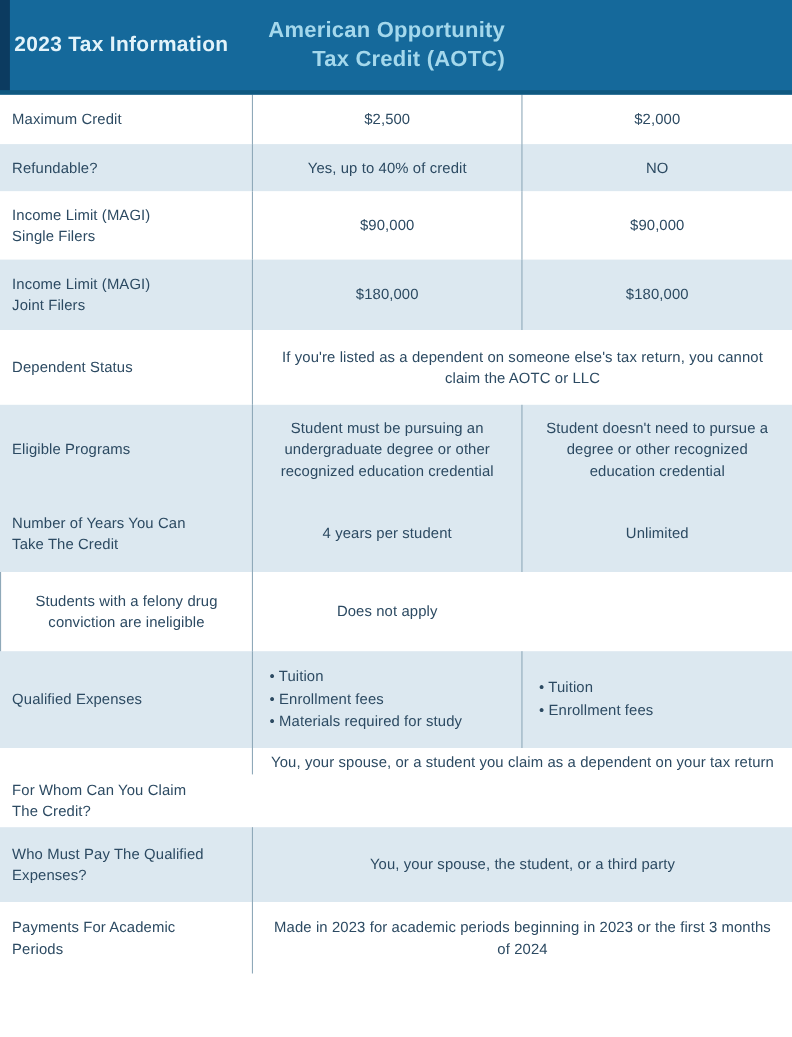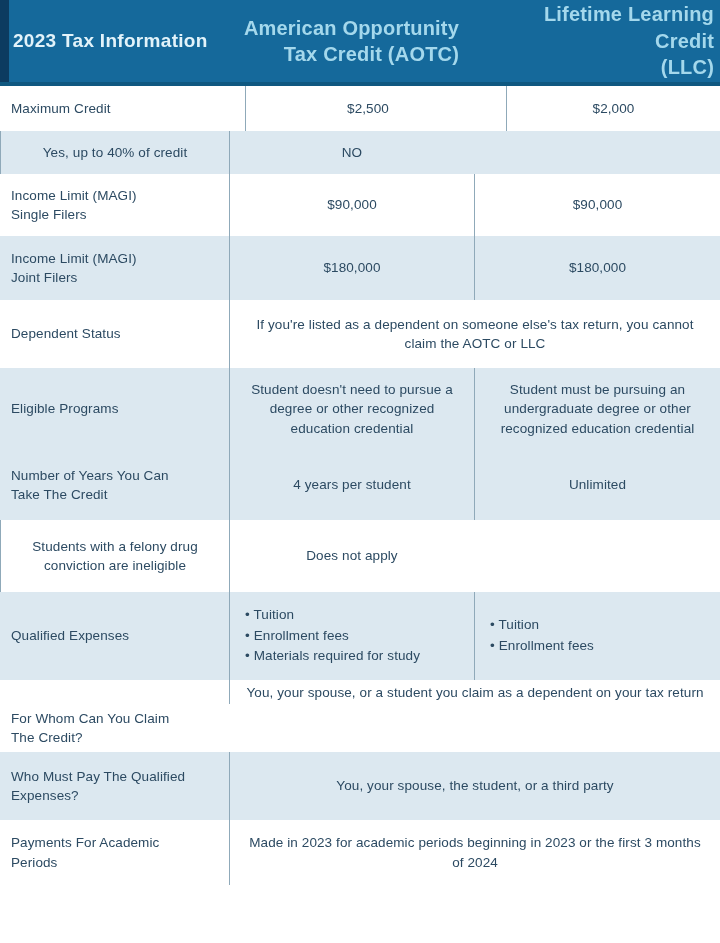--- a/index.html
+++ b/index.html
@@ -66,34 +66,33 @@
 </style>
 </head>
 <body>
 
 <div class="page">
   <header class="thead">
     <div class="accent"></div>
     <div class="th th-label">2023 Tax Information</div>
     <div class="th">American Opportunity
 Tax Credit (AOTC)</div>
-    <div class="th">Lifetime Learning Credit
-(LLC)</div>
   </header>
   <div id="rows">
-      <div class="row" style="height: 45px; gap: 16px;">
+      <div class="row" style="height: 45px;">
         <div class="cell label"><span class="inner">Maximum Credit</span></div>
         <div class="cell val">
           <span class="inner">$2,500</span>
         </div>
         <div class="cell val">
           <span class="inner">$2,000</span>
         </div>
       </div>
       <div class="row alt" style="height: 43px;">
+        <div class="cell label"><span class="inner">Refundable?</span></div>
         <div class="cell val">
           <span class="inner">Yes, up to 40% of credit</span>
         </div>
         <div class="cell val">
           <span class="inner">NO</span>
         </div>
       </div>
       <div class="row" style="height: 62px;">
         <div class="cell label"><span class="inner">Income Limit (MAGI)
 Single Filers</span></div>
@@ -116,24 +115,24 @@
       </div>
       <div class="row" style="height: 68px;">
         <div class="cell label"><span class="inner">Dependent Status</span></div>
         <div class="cell val merged">
           <span class="inner">If you're listed as a dependent on someone else's tax return, you cannot claim the AOTC or LLC</span>
         </div>
       </div>
       <div class="row alt" style="height: 82px;">
         <div class="cell label"><span class="inner">Eligible Programs</span></div>
         <div class="cell val">
-          <span class="inner">Student doesn't need to pursue a degree or other recognized education credential</span>
+          <span class="inner">Student must be pursuing an undergraduate degree or other recognized education credential</span>
         </div>
         <div class="cell val">
-          <span class="inner">Student must be pursuing an undergraduate degree or other recognized education credential</span>
+          <span class="inner">Student doesn't need to pursue a degree or other recognized education credential</span>
         </div>
       </div>
       <div class="row alt" style="height: 70px;">
         <div class="cell label"><span class="inner">Number of Years You Can
 Take The Credit</span></div>
         <div class="cell val">
           <span class="inner">4 years per student</span>
         </div>
         <div class="cell val">
           <span class="inner">Unlimited</span>

